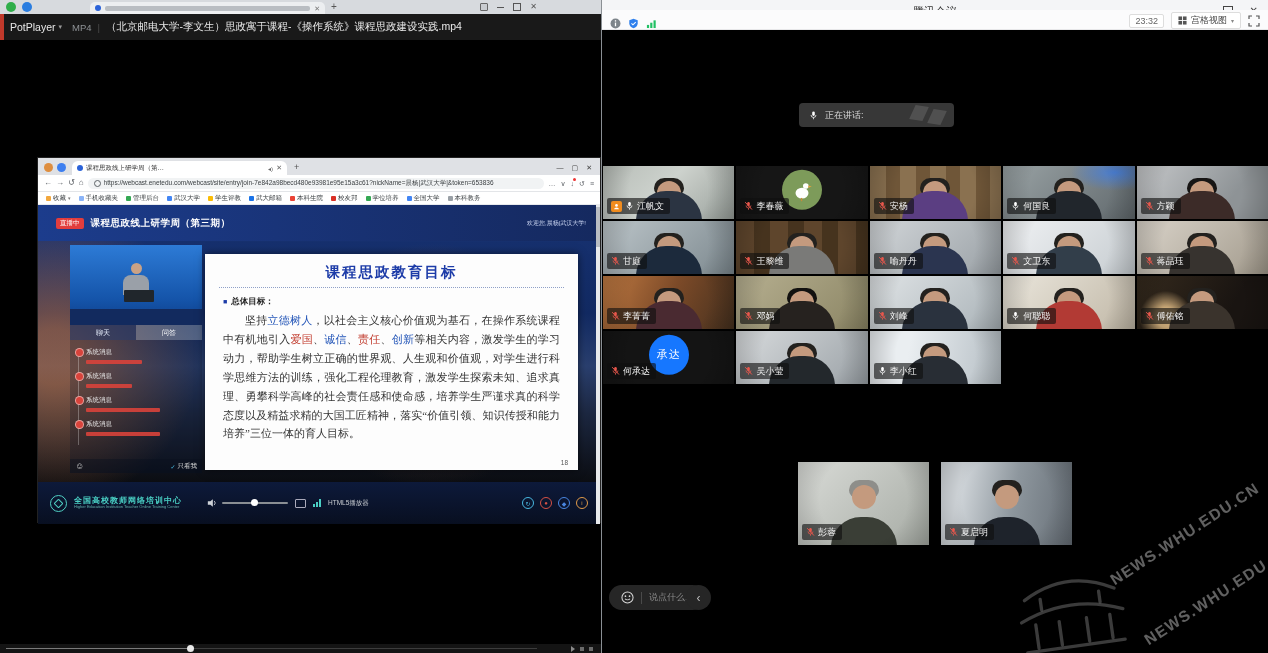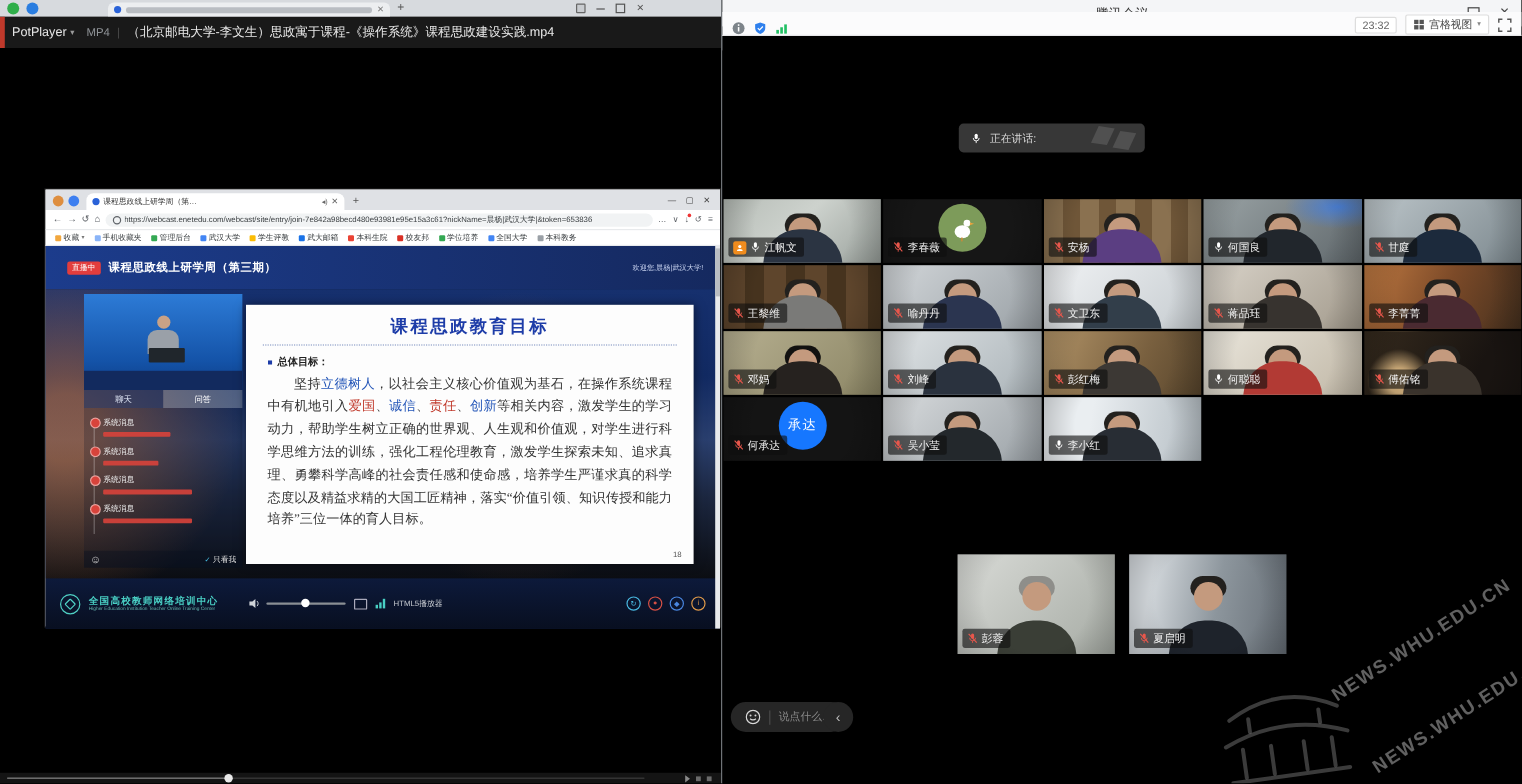--- a/index.html
+++ b/index.html
@@ -507,20 +507,36 @@
             </div>
             <div class="nlabel">
               <svg class="mic" viewBox="0 0 12 13">
                 <rect x="4.3" y="1" width="3.4" height="6" rx="1.7" fill="#fff"></rect>
                 <path d="M2.7 5.8a3.3 3.3 0 0 0 6.6 0" fill="none" stroke="#fff"></path>
                 <line x1="6" y1="9.2" x2="6" y2="11.5" stroke="#fff"></line>
               </svg>
               <span class="nm">何国良</span>
             </div>
           </div>
+          <div class="tile" style="background: linear-gradient(125deg, rgb(198, 200, 202), rgb(142, 147, 150) 70%);">
+            <div class="fig">
+              <i class="hair" style="background:#171514"></i>
+              <i class="head" style="background:#c49a7e"></i>
+              <i class="torso" style="background:#3c2b28"></i>
+            </div>
+            <div class="nlabel">
+              <svg class="mic" viewBox="0 0 12 13">
+                <rect x="4.3" y="1" width="3.4" height="6" rx="1.7" fill="#e8574c"></rect>
+                <path d="M2.7 5.8a3.3 3.3 0 0 0 6.6 0" fill="none" stroke="#e8574c"></path>
+                <line x1="6" y1="9.2" x2="6" y2="11.5" stroke="#e8574c"></line>
+                <line x1="1.6" y1="1.4" x2="10.6" y2="11.2" stroke="#e8574c" stroke-width="1.3"></line>
+              </svg>
+              <span class="nm">方颖</span>
+            </div>
+          </div>
           <div class="tile" style="background: linear-gradient(135deg, rgb(188, 197, 201), rgb(124, 136, 142));">
             <div class="fig">
               <i class="hair" style="background:#23211e"></i>
               <i class="head" style="background:#c49a7e"></i>
               <i class="torso" style="background:#1c2a3c"></i>
             </div>
             <div class="nlabel">
               <svg class="mic" viewBox="0 0 12 13">
                 <rect x="4.3" y="1" width="3.4" height="6" rx="1.7" fill="#e8574c"></rect>
                 <path d="M2.7 5.8a3.3 3.3 0 0 0 6.6 0" fill="none" stroke="#e8574c"></path>
@@ -633,36 +649,20 @@
               <i class="torso" style="background:#2a323e"></i>
             </div>
             <div class="nlabel">
               <svg class="mic" viewBox="0 0 12 13">
                 <rect x="4.3" y="1" width="3.4" height="6" rx="1.7" fill="#e8574c"></rect>
                 <path d="M2.7 5.8a3.3 3.3 0 0 0 6.6 0" fill="none" stroke="#e8574c"></path>
                 <line x1="6" y1="9.2" x2="6" y2="11.5" stroke="#e8574c"></line>
                 <line x1="1.6" y1="1.4" x2="10.6" y2="11.2" stroke="#e8574c" stroke-width="1.3"></line>
               </svg>
               <span class="nm">刘峰</span>
-            </div>
-          </div>
-          <div class="tile" style="background: linear-gradient(115deg, rgb(178, 148, 104), rgb(121, 96, 63) 60%, rgb(88, 69, 44));">
-            <div class="fig">
-              <i class="hair" style="background:#23211e"></i>
-              <i class="head" style="background:#c49a7e"></i>
-              <i class="torso" style="background:#3c3834"></i>
-            </div>
-            <div class="nlabel">
-              <svg class="mic" viewBox="0 0 12 13">
-                <rect x="4.3" y="1" width="3.4" height="6" rx="1.7" fill="#e8574c"></rect>
-                <path d="M2.7 5.8a3.3 3.3 0 0 0 6.6 0" fill="none" stroke="#e8574c"></path>
-                <line x1="6" y1="9.2" x2="6" y2="11.5" stroke="#e8574c"></line>
-                <line x1="1.6" y1="1.4" x2="10.6" y2="11.2" stroke="#e8574c" stroke-width="1.3"></line>
-              </svg>
-              <span class="nm">彭红梅</span>
             </div>
           </div>
           <div class="tile" style="background: linear-gradient(135deg, rgb(234, 230, 220), rgb(192, 183, 166));">
             <div class="fig">
               <i class="hair" style="background:#23211e"></i>
               <i class="head" style="background:#c49a7e"></i>
               <i class="torso" style="background:#b23a34"></i>
             </div>
             <div class="nlabel">
               <svg class="mic" viewBox="0 0 12 13">

